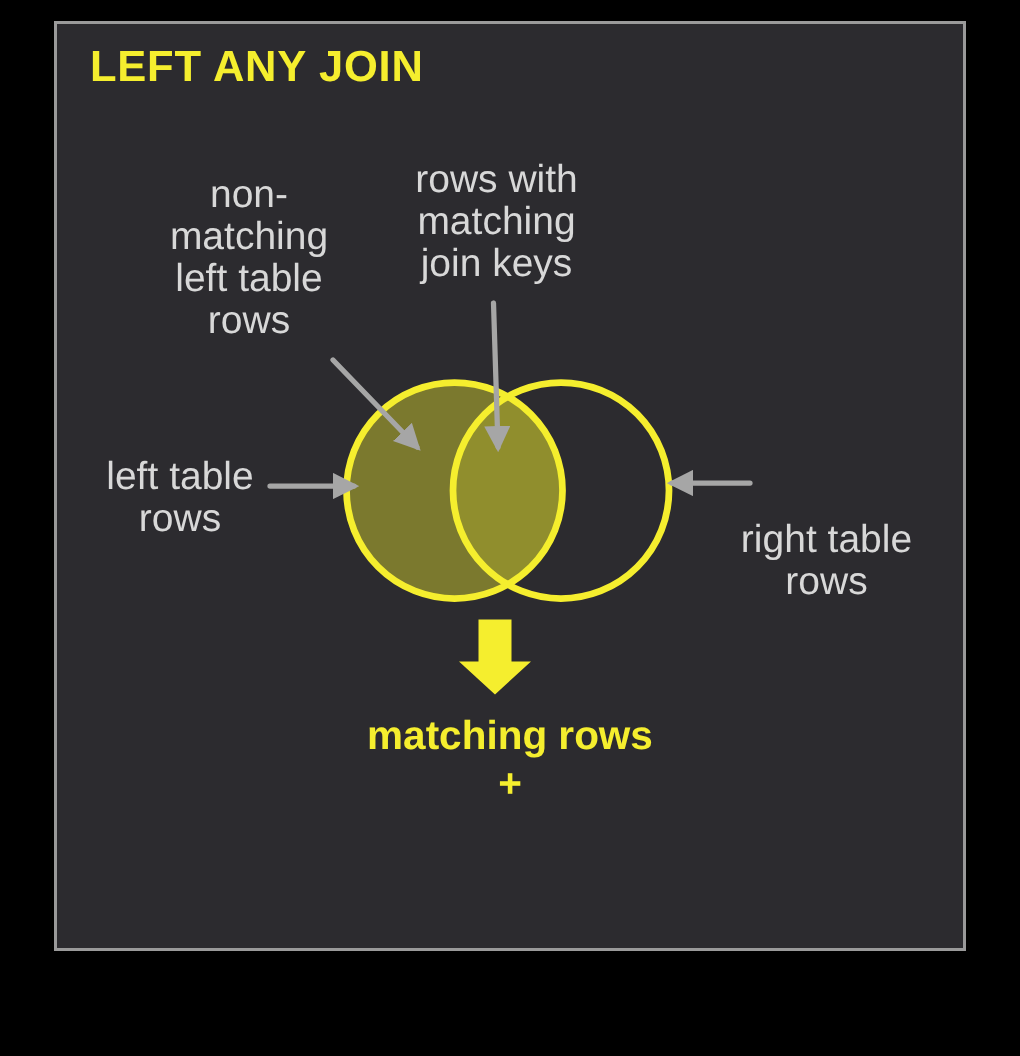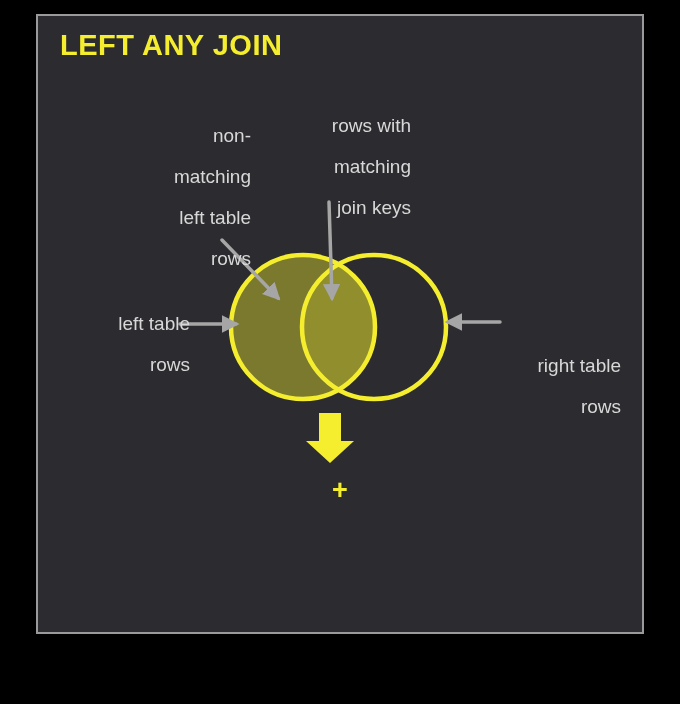--- a/index.html
+++ b/index.html
@@ -43,23 +43,23 @@
     white-space: pre;
   }
   .venn-svg {
     position: absolute;
     left: 0; top: 0;
     width: 604px; height: 616px;
   }
   .glabel {
     position: absolute;
     color: var(--label);
-    font-size: 19px;
-    line-height: 41px;
-    text-align: right;
+    font-size: 26px;
+    line-height: 28px;
+    text-align: center;
     white-space: pre-line;
   }
   .lbl-non-matching { left: 43px;  top: 99px;  width: 170px; }
   .lbl-matching-keys{ left: 213px; top: 89px;  width: 160px; }
   .lbl-left-table   { left: 12px;  top: 287px; width: 140px; }
   .lbl-right-table  { left: 443px; top: 287px; width: 140px; margin-top: 42px; }
   .circle-outline { stroke: var(--accent); stroke-width: 4.5; }
   .left-circle  { fill: var(--venn_fill); }
   .right-circle { fill: none; }
   .overlap-extra { fill: var(--venn_overlap); stroke: none; }
@@ -119,17 +119,18 @@
 matching
 join keys</div>
 
     <div class="glabel lbl-left-table">left table
 rows</div>
 
     <div class="glabel lbl-right-table">right table
 rows</div>
 
     <div class="result">
+      <div class="result-line">matching rows</div>
       <div class="result-line">+</div>
     </div>
 
   </div>
 </div>
 
 </body></html>

